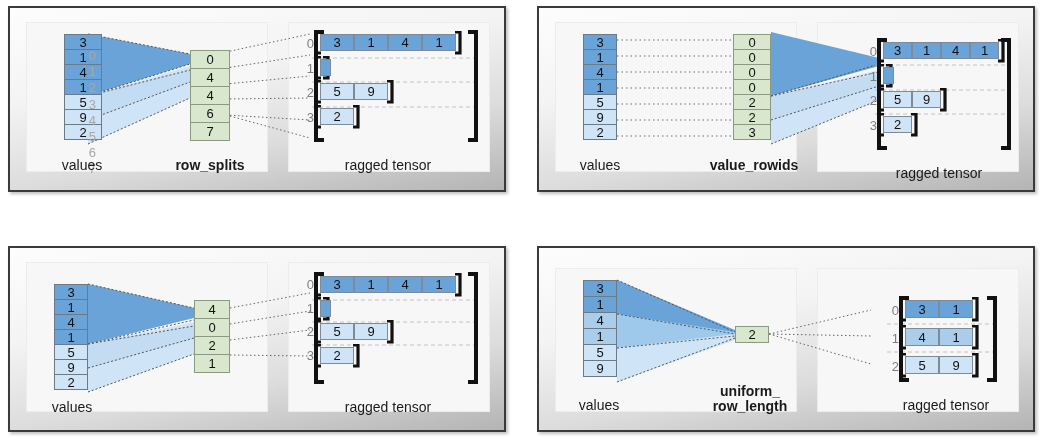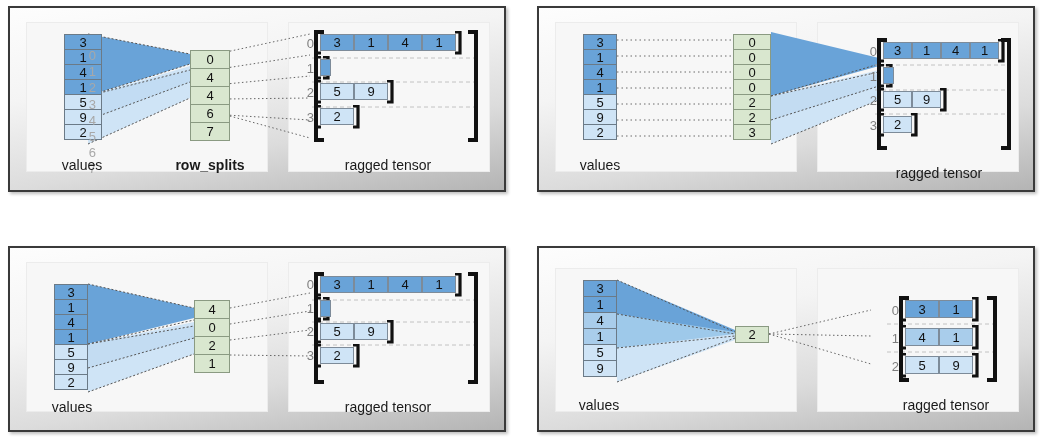--- a/index.html
+++ b/index.html
@@ -265,20 +265,21 @@
           <div class="rt-cell" style="left: 373px; top: 83px; width: 29px; height: 17px; background: rgb(207, 228, 246);">9</div>
           <div class="rowlab" style="left: 326px; top: 109.5px;">3</div>
           <svg width="43" height="25" style="position: absolute; left: 338px; top: 104.5px;">
             <path d="M7,1 L2,1 L2,22 L7,22" stroke="#111" stroke-width="3.2" fill="none"></path>
             <path d="M34,1 L39,1 L39,22 L34,22" stroke="#111" stroke-width="3.2" fill="none"></path>
           </svg>
           <div class="rt-cell" style="left: 344px; top: 107.5px; width: 29px; height: 17px; background: rgb(207, 228, 246);">2</div>
         </div>
 
       <div class="cap" style="left:16px;top:150px;width:90px;">values</div>
+      <div class="cap bold" style="left:140px;top:150px;width:150px;">value_rowids</div>
       <div class="cap" style="left:320px;top:158px;width:160px;">ragged tensor</div>
     </div>
   </div>
 
   <div class="panel p3">
     <div class="panel-frame">
 
       <div class="inner-box box-left"></div>
       <div class="inner-box box-right"></div>
 
@@ -423,17 +424,19 @@
           <div class="rowlab" style="left: 348px; top: 111px;">2</div>
           <svg width="82" height="26" style="position: absolute; left: 360px; top: 105px;">
             <path d="M7,1 L2,1 L2,23 L7,23" stroke="#111" stroke-width="3.2" fill="none"></path>
             <path d="M73,1 L78,1 L78,23 L73,23" stroke="#111" stroke-width="3.2" fill="none"></path>
           </svg>
           <div class="rt-cell" style="left: 366px; top: 108px; width: 34px; height: 18px; background: rgb(207, 228, 246);">5</div>
           <div class="rt-cell" style="left: 400px; top: 108px; width: 34px; height: 18px; background: rgb(207, 228, 246);">9</div>
         </div>
 
       <div class="cap" style="left:12px;top:150px;width:96px;">values</div>
+      <div class="cap bold" style="left:146px;top:136px;width:130px;">uniform_
+row_length</div>
       <div class="cap" style="left:332px;top:150px;width:150px;">ragged tensor</div>
     </div>
   </div>
 
 </div>
 
 </body></html>

